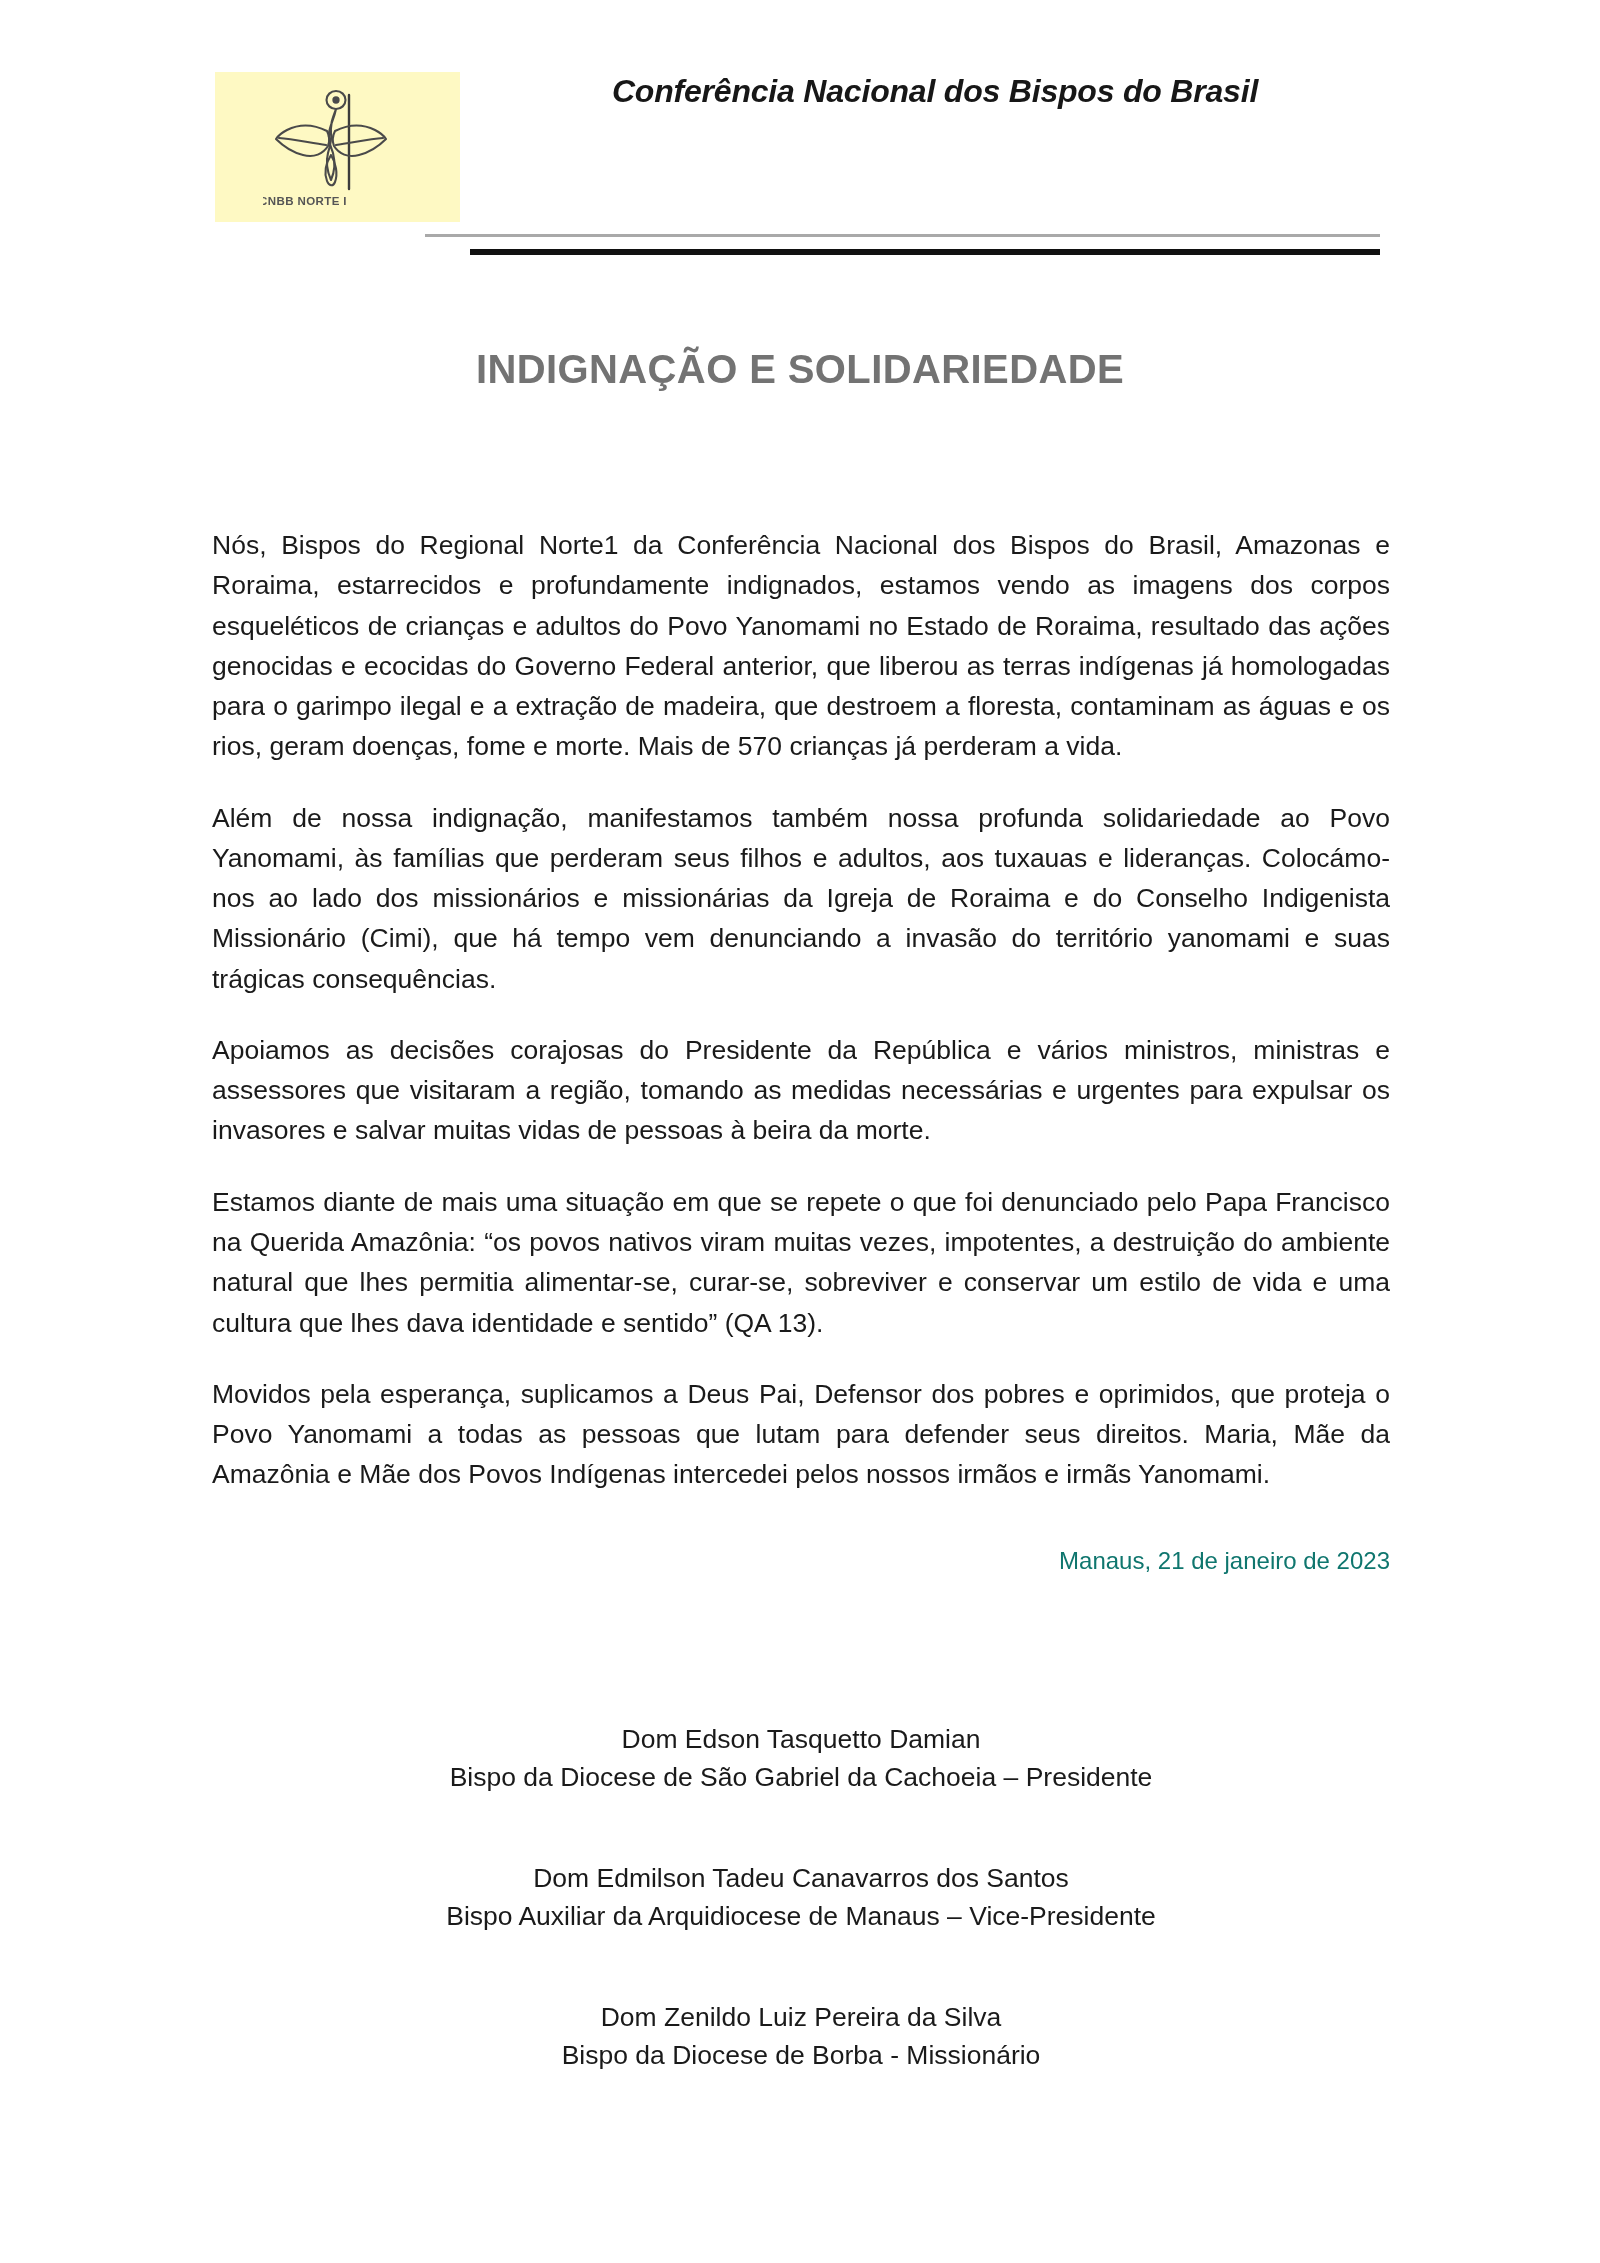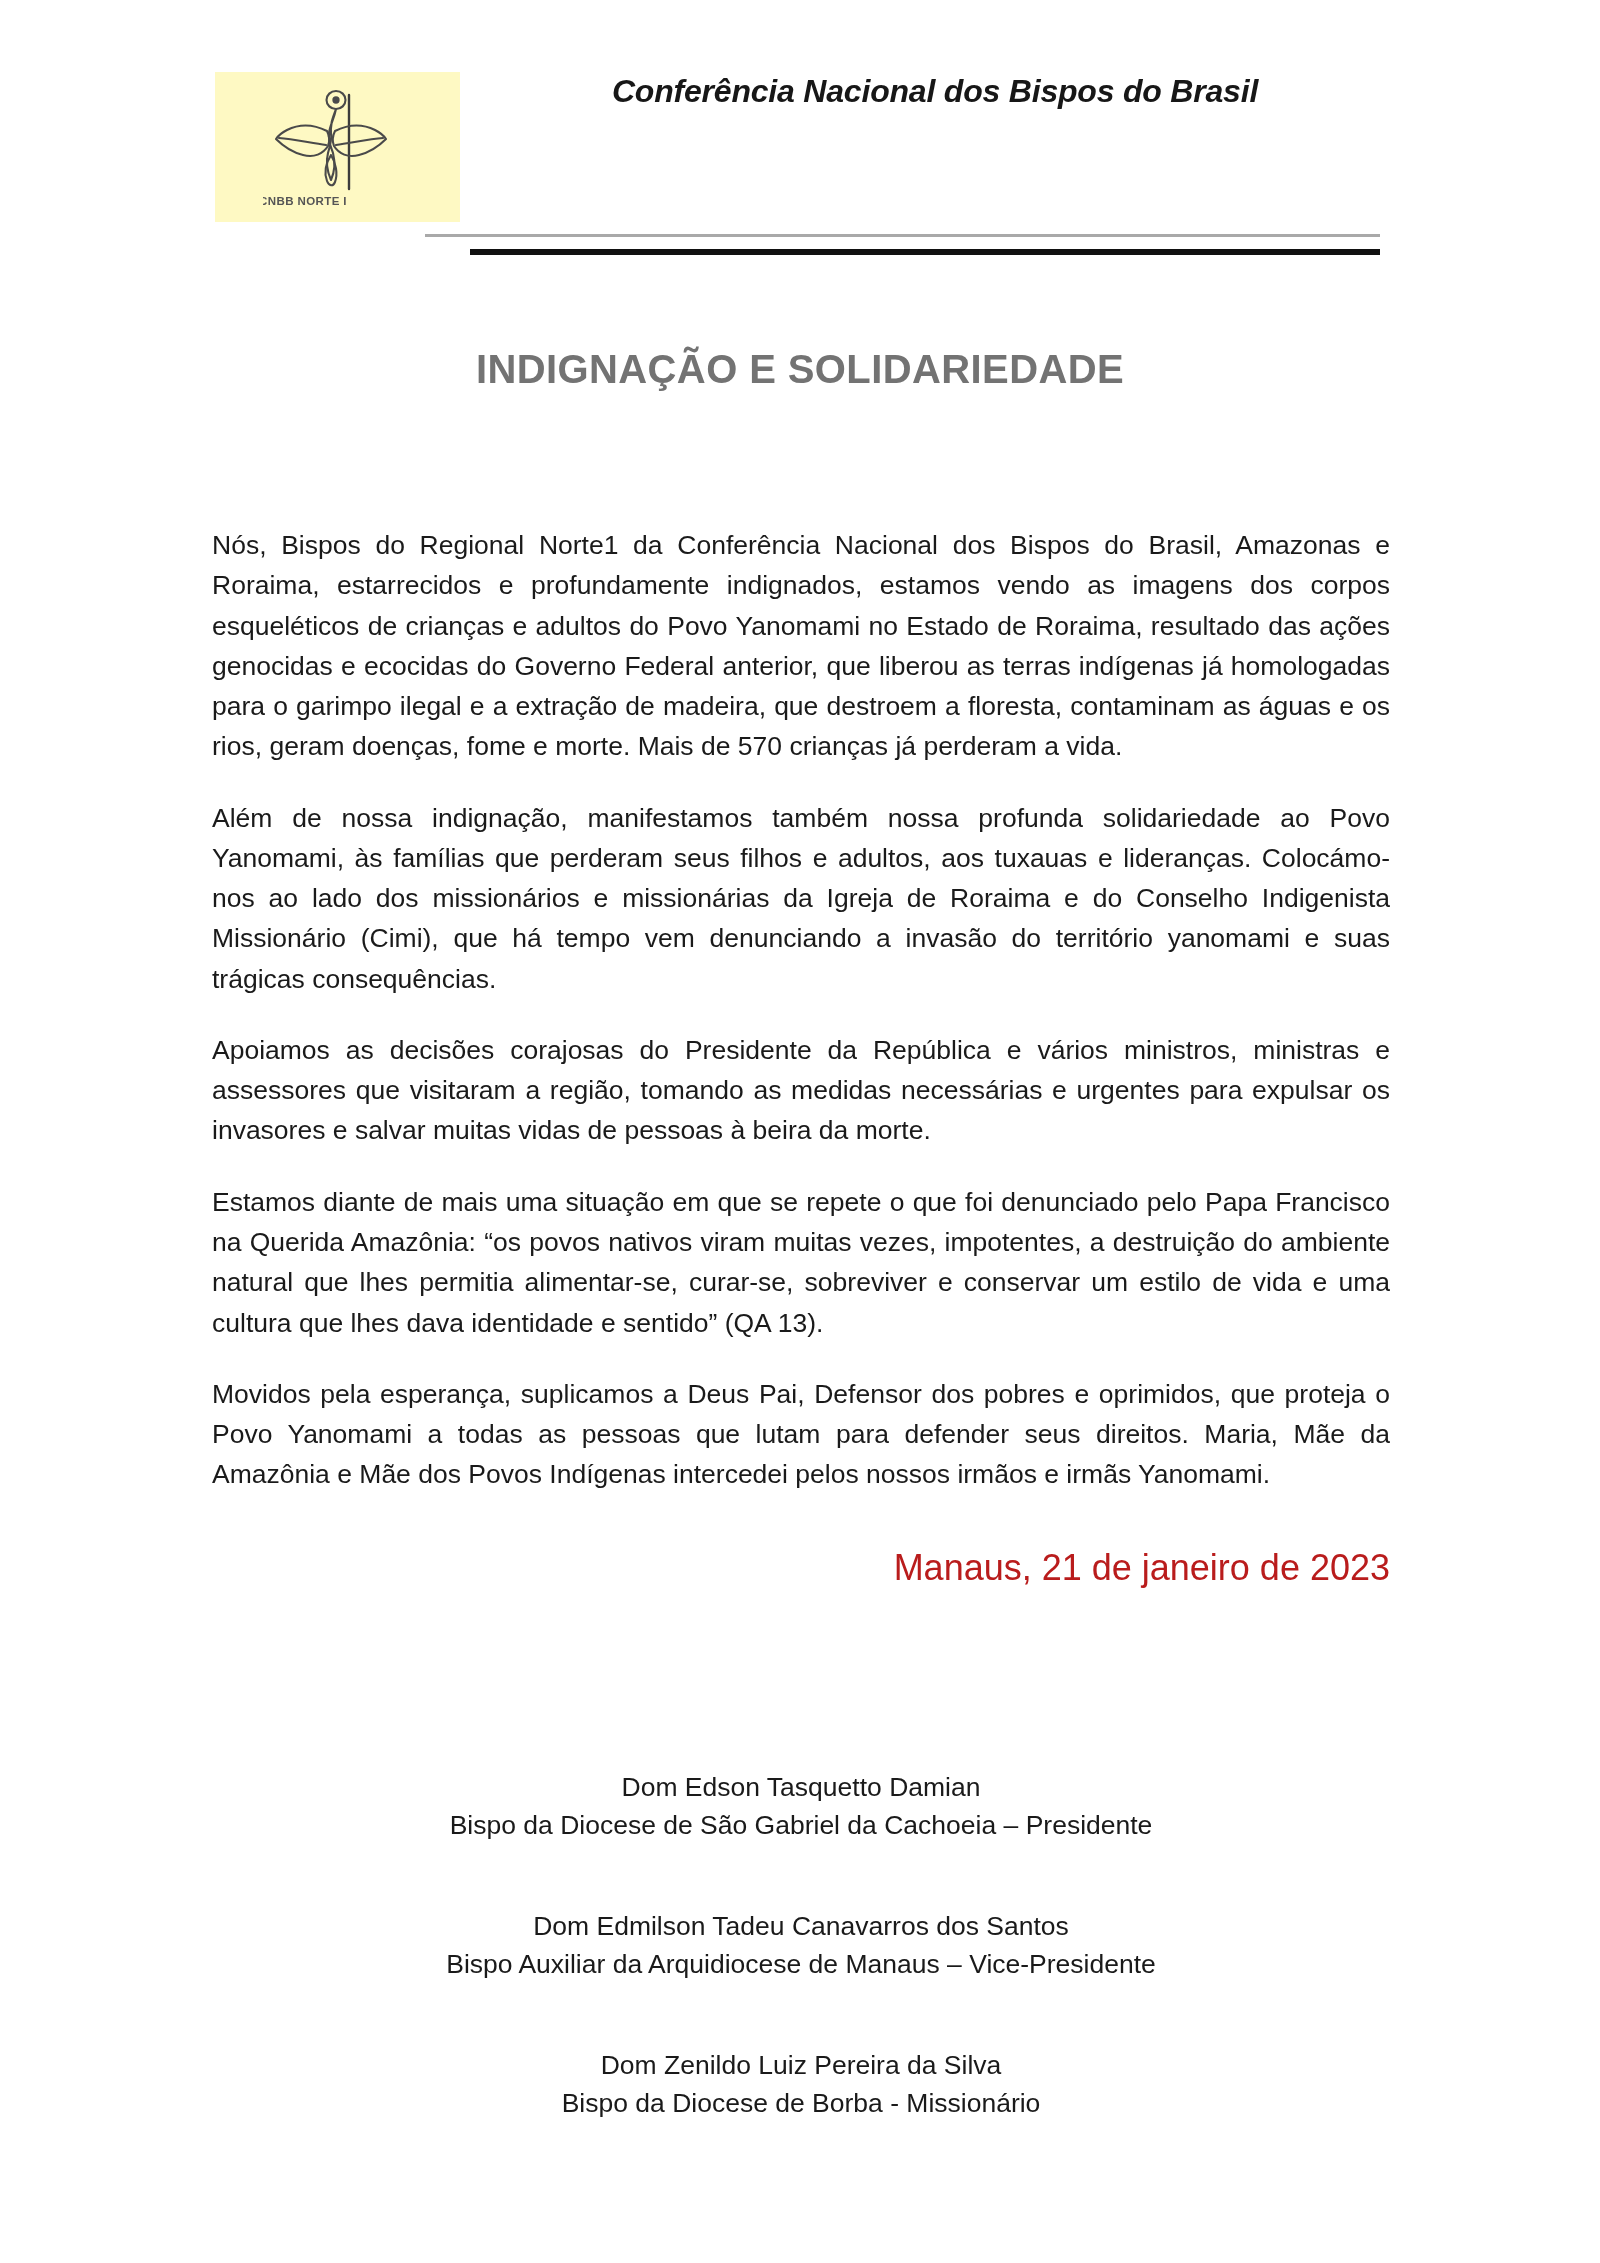--- a/index.html
+++ b/index.html
@@ -121,31 +121,30 @@
 
   .para:last-child { margin-bottom: 0; }
 
   
   .dateline {
     position: absolute;
     left: 212px;
     top: 1547px;
     width: 1178px;
     text-align: right;
-    font-size: 36px;
-    color: #b91c1c;
+    font-size: 24px;
+    color: #0f766e;
   }
 
   
   .signatures {
     position: absolute;
     left: 212px;
     top: 1720px;
     width: 1178px;
-    margin-top: 48px;
   }
 
   .sig-block {
     text-align: center;
     margin-bottom: 62px;
   }
 
   .sig-block:last-child { margin-bottom: 0; }
 
   .sig-name,

